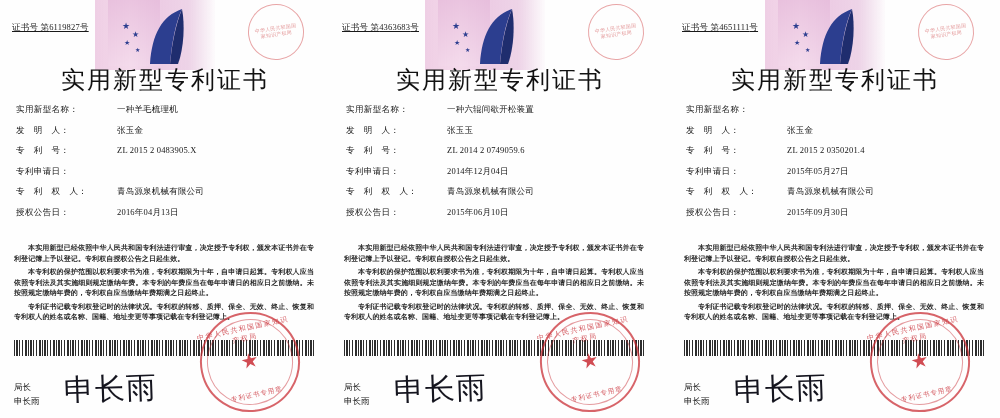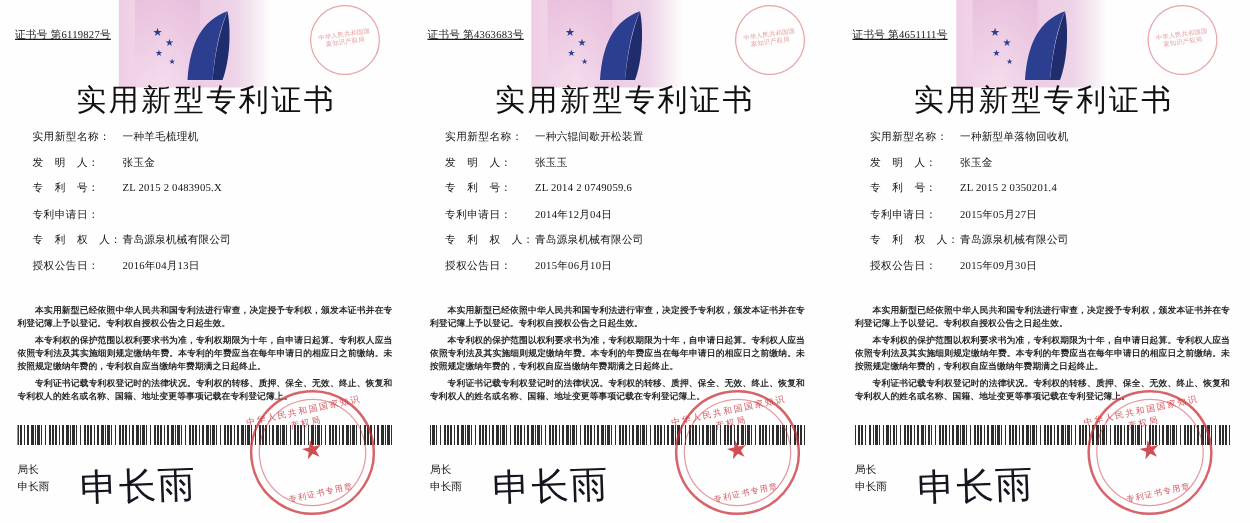--- a/index.html
+++ b/index.html
@@ -132,39 +132,40 @@
     font-size: 24px;
     font-weight: normal;
     letter-spacing: 2px;
     color: #111111;
     font-family: "Liberation Serif", serif;
   }
 
   .fields {
     position: absolute;
     top: 104px;
-    left: 26px;
+    left: 16px;
     width: 300px;
   }
   .field {
     display: flex;
     flex-direction: row;
     align-items: baseline;
     margin-bottom: 8.5px;
     font-size: 8.5px;
     color: #141414;
   }
   .field .lbl {
     width: 72px;
     flex: 0 0 72px;
     letter-spacing: 0.4px;
   }
   .field .val {
     flex: 1 1 auto;
     letter-spacing: 0.2px;
+    margin-left: 29px;
   }
 
   .body-text {
     position: absolute;
     top: 243px;
     left: 14px;
     width: 300px;
     font-size: 7px;
     line-height: 10.5px;
     color: #2a2a2a;
@@ -187,21 +188,21 @@
       #111 0px, #111 1px, #fff 1px, #fff 2px,
       #111 2px, #111 4px, #fff 4px, #fff 5px,
       #111 5px, #111 6px, #fff 6px, #fff 8px,
       #111 8px, #111 9px, #fff 9px, #fff 11px,
       #111 11px, #111 13px, #fff 13px, #fff 14px);
     opacity: 0.88;
   }
 
   .footer {
     position: absolute;
-    bottom: 22px;
+    bottom: 10px;
     left: 14px;
     font-size: 8.5px;
     color: #111;
     line-height: 14px;
   }
   .signature {
     position: absolute;
     bottom: 8px;
     left: 64px;
     font-size: 30px;
@@ -445,21 +446,20 @@
 
     <div class="cert-number">
       <span>证书号 第</span><span>4651111</span>号
     </div>
 
     <div class="cert-title">实用新型专利证书</div>
 
     <div class="fields">
       <div class="field">
         <span class="lbl">实用新型名称：</span>
-        <span class="val">一种新型单落物回收机</span>
       </div>
       <div class="field">
         <span class="lbl">发　明　人：</span>
         <span class="val">张玉金</span>
       </div>
       <div class="field">
         <span class="lbl">专　利　号：</span>
         <span class="val">ZL 2015 2 0350201.4</span>
       </div>
       <div class="field">

